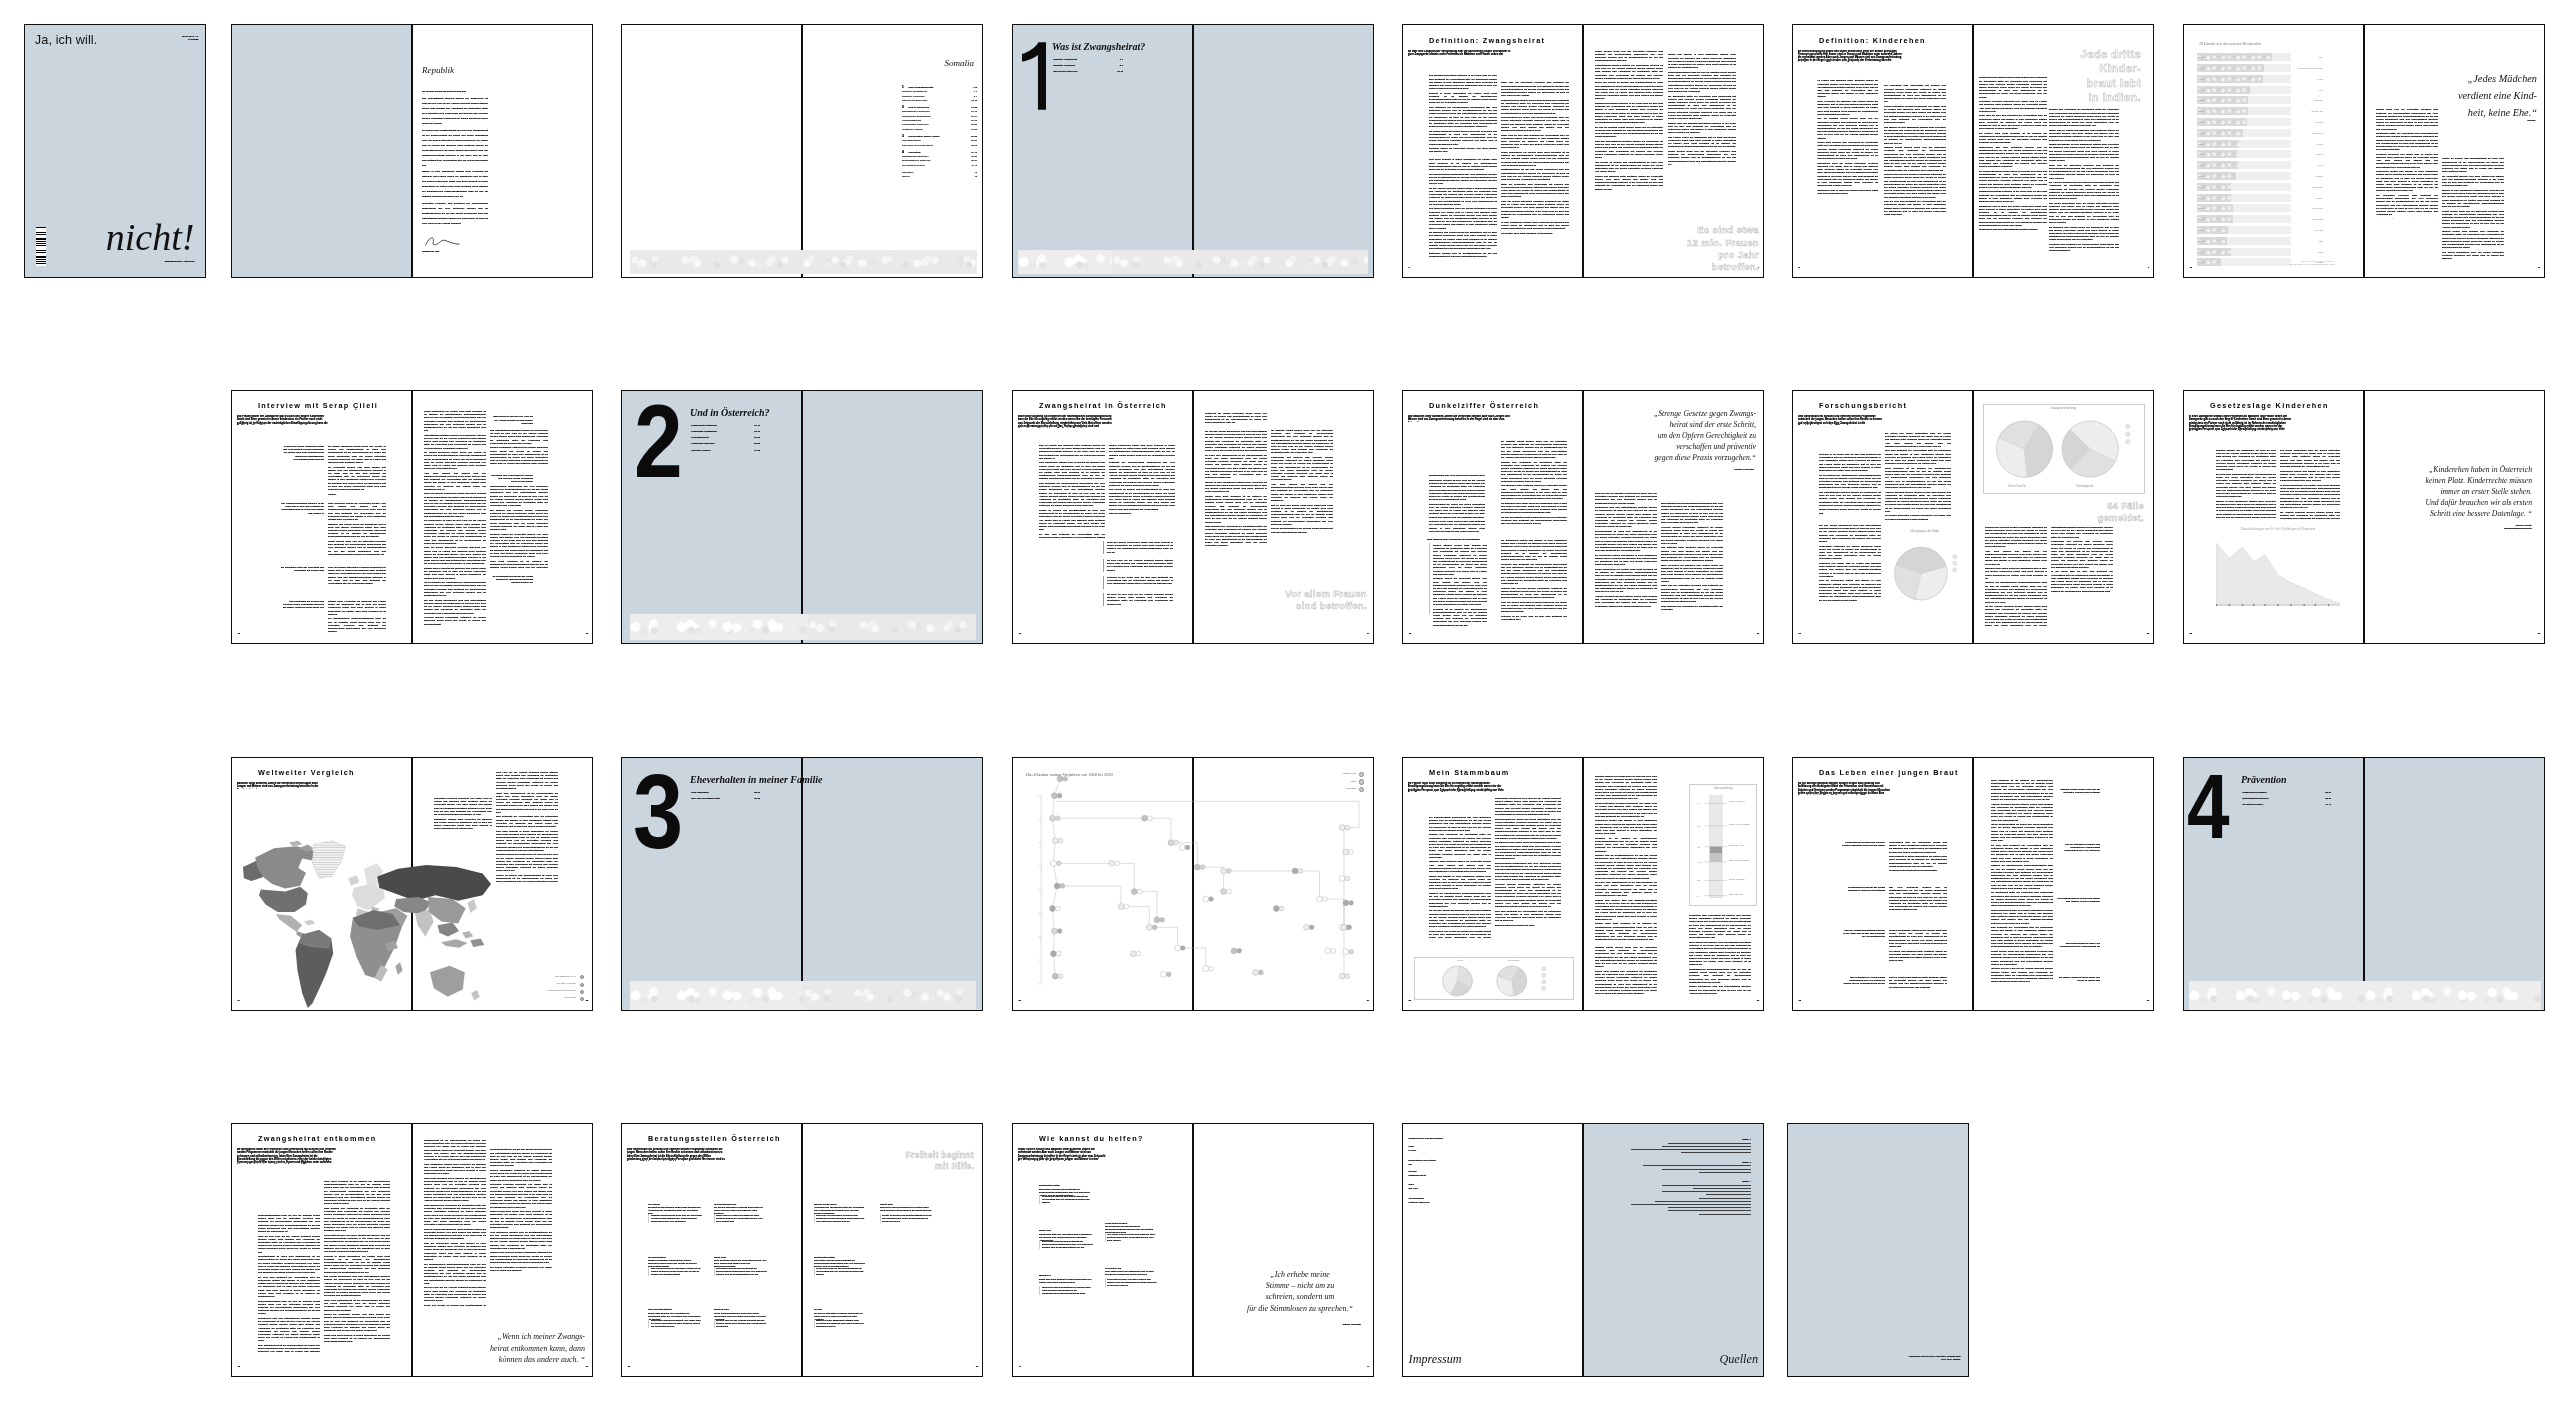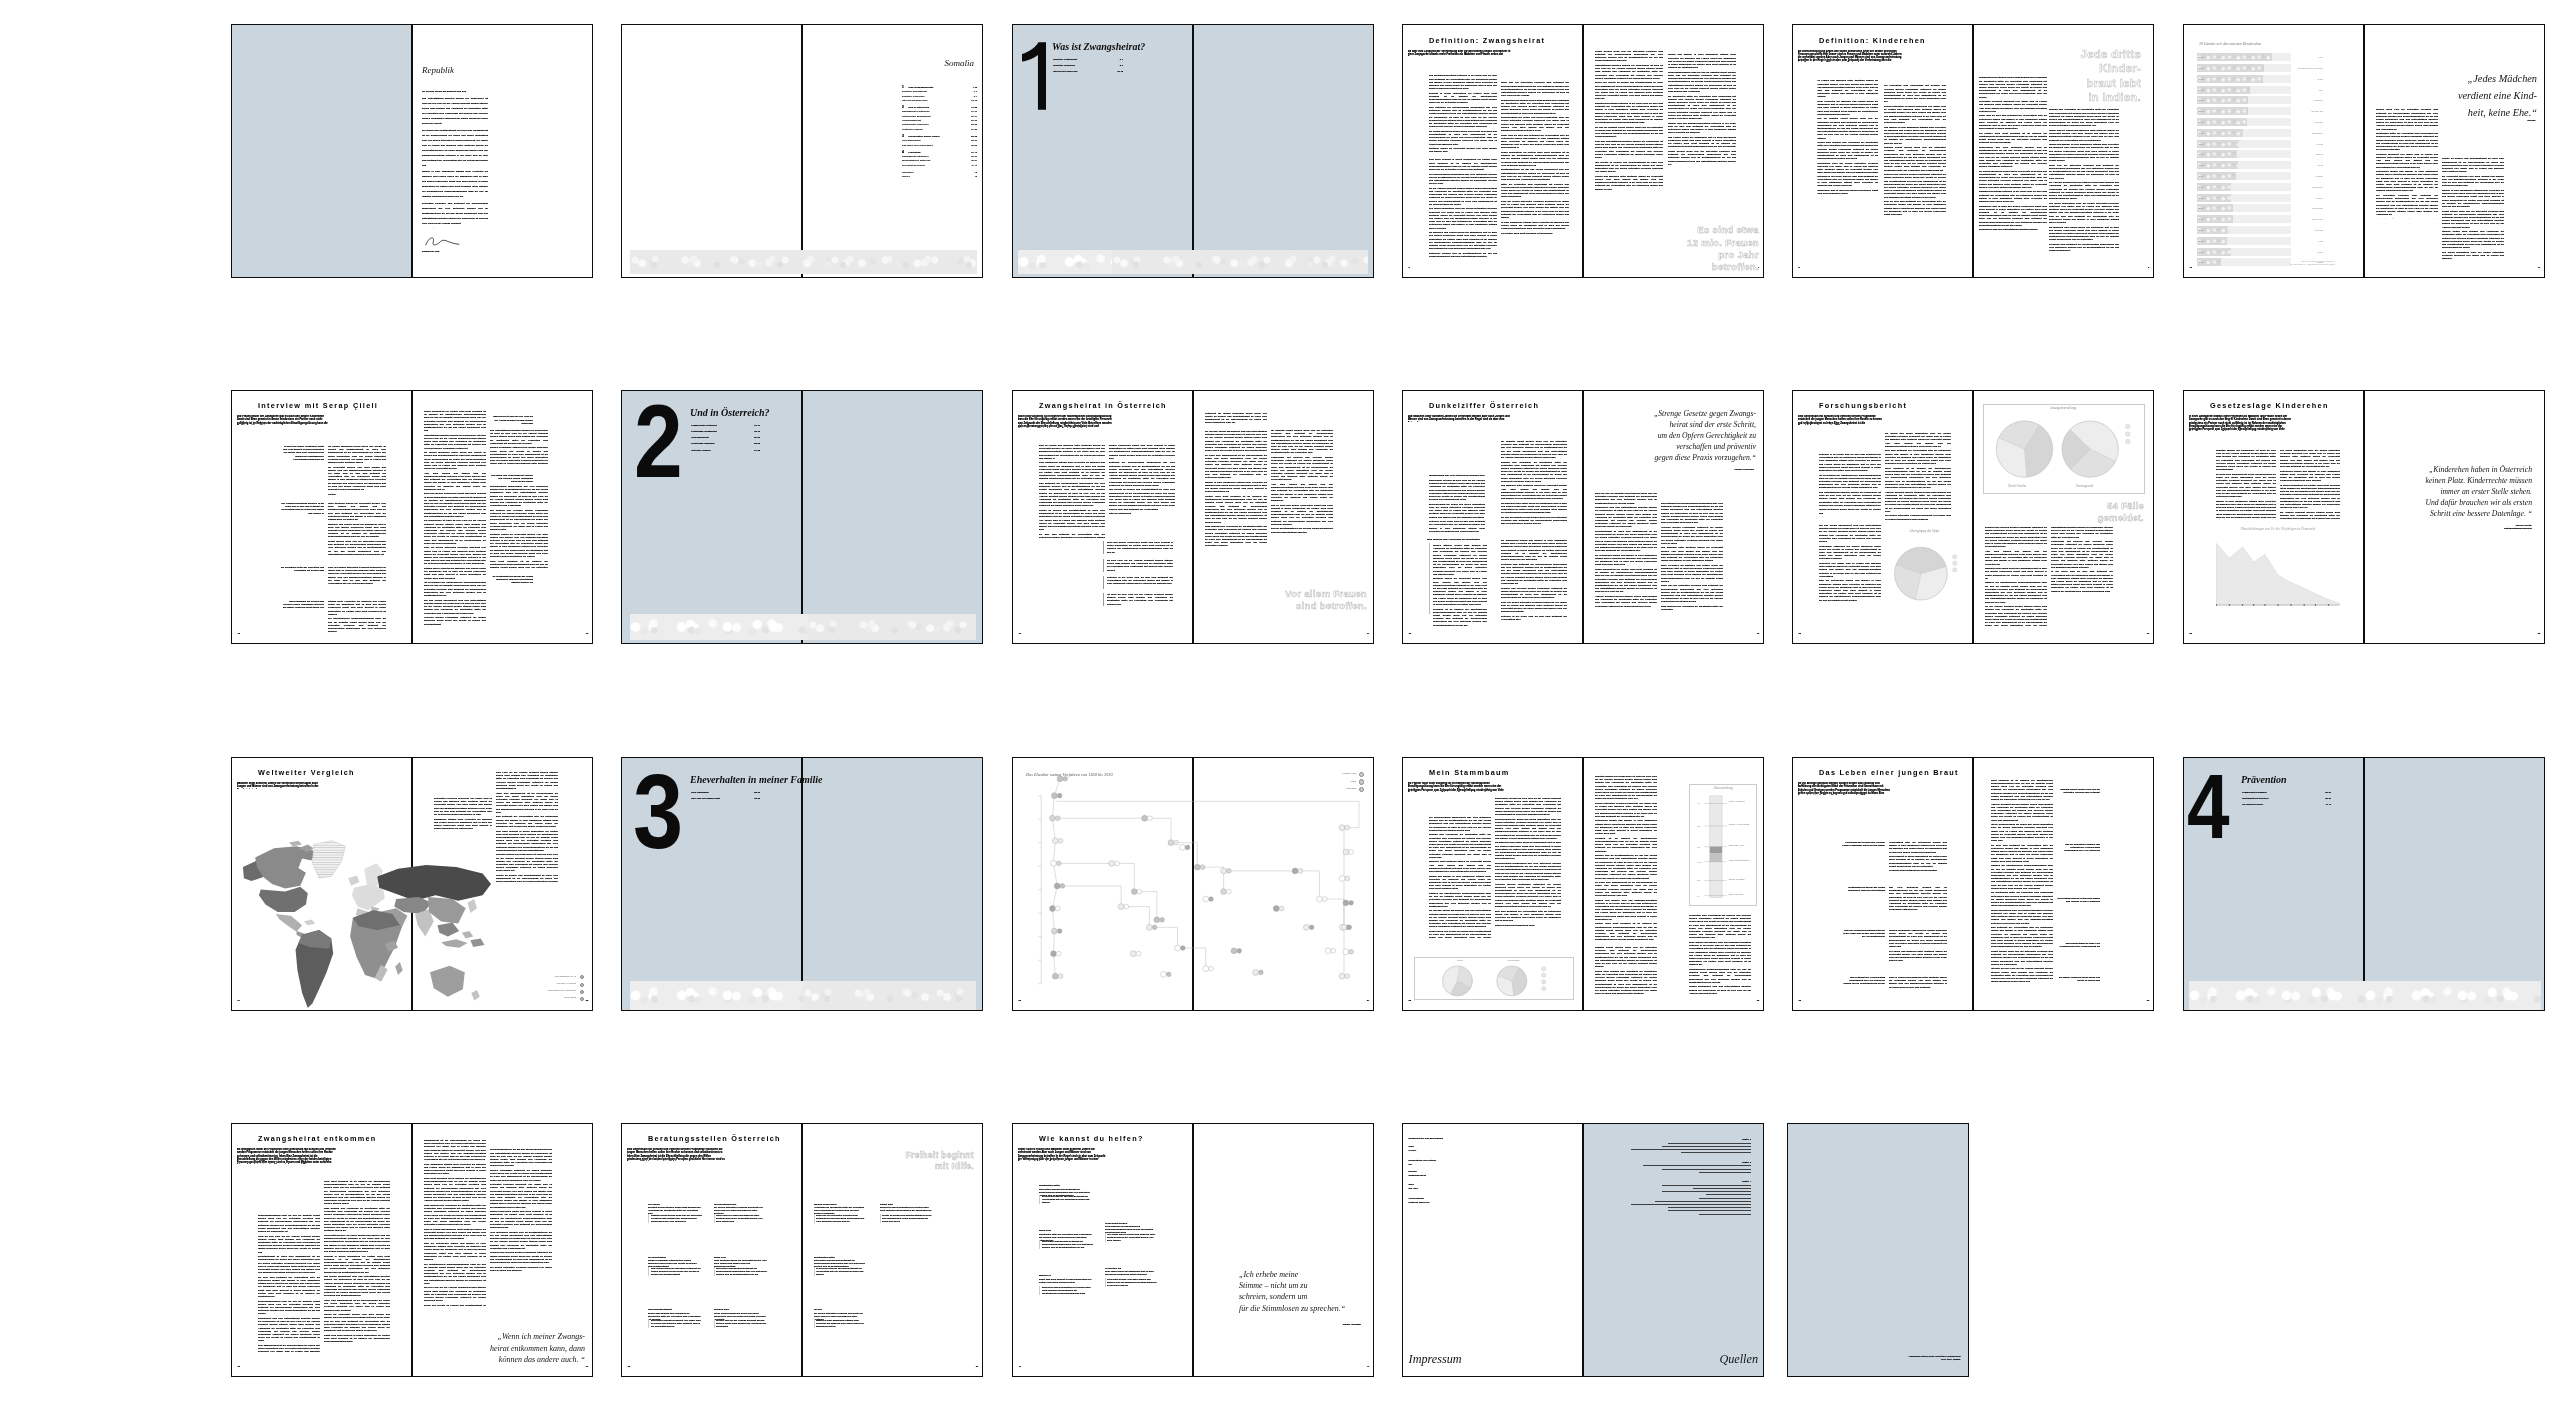--- a/index.html
+++ b/index.html
@@ -17,20 +17,27 @@
 .b22{font-size:2.3px;line-height:2.8px;font-weight:bold;color:#000;text-shadow:0 0 0.3px #000}
 .qit{font-size:2.5px;line-height:3.2px;font-weight:bold;font-style:italic;font-family:'Liberation Serif',serif;color:#000;text-align:right;text-shadow:0 0 0.3px #000}
 .serifh{font:italic 9px/9.4px 'Liberation Serif',serif;color:#111}
 .lace{background-color:#e9e9e9;background-image:radial-gradient(circle at 10% 42%, #f7f7f7 0 2.8px, rgba(0,0,0,0) 4.2px),radial-gradient(circle at 38% 62%, #e0e0e0 0 2.4px, rgba(0,0,0,0) 3.8px),radial-gradient(circle at 64% 38%, #f3f3f3 0 2.8px, rgba(0,0,0,0) 4.3px),radial-gradient(circle at 88% 60%, #ececec 0 2.6px, rgba(0,0,0,0) 4px),radial-gradient(circle at 22% 55%, #f9f9f9 0 3.2px, rgba(0,0,0,0) 4.7px),radial-gradient(circle at 52% 48%, #e4e4e4 0 2.8px, rgba(0,0,0,0) 4.3px),radial-gradient(circle at 78% 52%, #f5f5f5 0 3px, rgba(0,0,0,0) 4.5px);background-size:50px 100%,63px 100%,39px 100%,69px 100%,55px 100%,44px 100%,78px 100%;filter:blur(0.5px)}
 .laceB{background-color:#ededed;background-image:radial-gradient(circle at 12% 50%, #ffffff 0 4px, rgba(0,0,0,0) 5.6px),radial-gradient(circle at 40% 36%, #fbfbfb 0 3.4px, rgba(0,0,0,0) 5px),radial-gradient(circle at 66% 62%, #e2e2e2 0 2.8px, rgba(0,0,0,0) 4.3px),radial-gradient(circle at 90% 40%, #ffffff 0 3.8px, rgba(0,0,0,0) 5.4px),radial-gradient(circle at 26% 66%, #e8e8e8 0 2.8px, rgba(0,0,0,0) 4.3px),radial-gradient(circle at 54% 52%, #fdfdfd 0 3.6px, rgba(0,0,0,0) 5.3px),radial-gradient(circle at 80% 46%, #ececec 0 3px, rgba(0,0,0,0) 4.5px);background-size:46px 100%,59px 100%,37px 100%,67px 100%,54px 100%,42px 100%,74px 100%;filter:blur(0.5px)}
 .lacebar{background-color:#d9d9d9;background-image:radial-gradient(circle at 15% 50%, #efefef 0 1.3px, rgba(0,0,0,0) 2.1px),radial-gradient(circle at 45% 40%, #d0d0d0 0 1.1px, rgba(0,0,0,0) 1.9px),radial-gradient(circle at 75% 60%, #f3f3f3 0 1.3px, rgba(0,0,0,0) 2.1px);background-size:15px 100%;filter:blur(0.3px)}
 .barcode{background:repeating-linear-gradient(to bottom,#000 0 0.8px,#fff 0.8px 1.7px,#000 1.7px 2.3px,#fff 2.3px 3.6px)}
 </style></head><body>
 <div id="canvas">
 
+<div class="spread" style="left:24.4px;top:24.4px;width:182px;height:254px;background:#cad5de">
+      <div style="left:9.4px;top:7.5px;font:500 12.7px/14px 'Liberation Sans',sans-serif;color:#111;letter-spacing:0.1px">Ja, ich will.</div>
+      <div class="b22" style="left:122px;top:9.4px;width:51px;text-align:right">SHIFT MAG # 1<br>JAN 2025</div>
+      <div class="barcode" style="left:10.3px;top:202px;width:10.3px;height:39px;"></div>
+      <div style="left:43px;top:193px;width:126px;font:italic 38px/38px 'Liberation Serif',serif;color:#111;text-align:right">nicht!</div>
+      <div class="b22" style="left:75px;top:235px;width:94px;text-align:right">Zwangsheirat in Österreich</div>
+    </div>
 
 <div class="spread" style="left:231px;top:24.4px;width:362px;height:254px;">
       <div class="pg" style="left:0px;top:0px;width:181px;height:254px;background:#cad5de"></div>
       <div class="pg" style="left:181px;top:0px;width:181px;height:254px;background:#fff"></div>
       <div class="spine"></div>
       <div class="serifh" style="left:190px;top:41px;">Republik</div>
       <div class="t loose" style="left:190px;top:64px;width:59px;height:5.6px;overflow:hidden;">
         <p>die auf das Thema spezialisiert sind und</p>
       </div>
       <div class="t loose" style="left:190px;top:71px;width:66px;height:133px;overflow:hidden;">
@@ -1271,21 +1278,21 @@
       <div class="tb" style="left:92px;top:143px;width:53px;height:3px;overflow:hidden;">
         <p>Freiheiten als</p>
       </div>
       <div class="ts" style="left:92px;top:146px;width:53px;overflow:hidden;">
         <p>und Frauen neben der Zwangsehe gibt es auch den Begriff Kinderehen Damit sind Ehen</p>
       </div>
       <div style="left:92px;top:154px;width:0.8px;height:9.4px;background:#ccc"></div>
       <div class="ts" style="left:94px;top:154px;width:51px;height:9.4px;overflow:hidden;">
         <p>verheiratet werden Aber auch Jungen und Männer sind von Zwangsverheiratung betroffen In der Regel sind sie</p>
       </div>
-      <div style="left:226px;top:145px;width:122px;font:italic 8px/11.2px 'Liberation Serif',serif;color:#121212;text-align:left">„Ich erhebe meine<br>Stimme – nicht um zu<br>schreien, sondern um<br>für die Stimmlosen zu sprechen.“</div>
+      <div style="left:226px;top:145px;width:122px;font:italic 8px/11.2px 'Liberation Serif',serif;color:#121212;text-align:center">„Ich erhebe meine<br>Stimme – nicht um zu<br>schreien, sondern um<br>für die Stimmlosen zu sprechen.“</div>
       <div class="b22" style="left:314px;top:199px;width:34px;text-align:right">Malala Yousafzai</div>
       <div class="b22" style="left:5.6px;top:241px;width:9.4px;">40</div>
       <div class="b22" style="left:347px;top:241px;width:9.4px;text-align:right">41</div>
     </div>
 
 <div class="spread" style="left:1402px;top:1123px;width:362px;height:254px;">
       <div class="pg" style="left:0px;top:0px;width:181px;height:254px;background:#fff"></div>
       <div class="pg" style="left:181px;top:0px;width:181px;height:254px;background:#cad5de"></div>
       <div class="spine"></div>
       <div class="tb" style="left:5.6px;top:13px;width:54px;">Zeitpunkt der Eheschließung</div>

